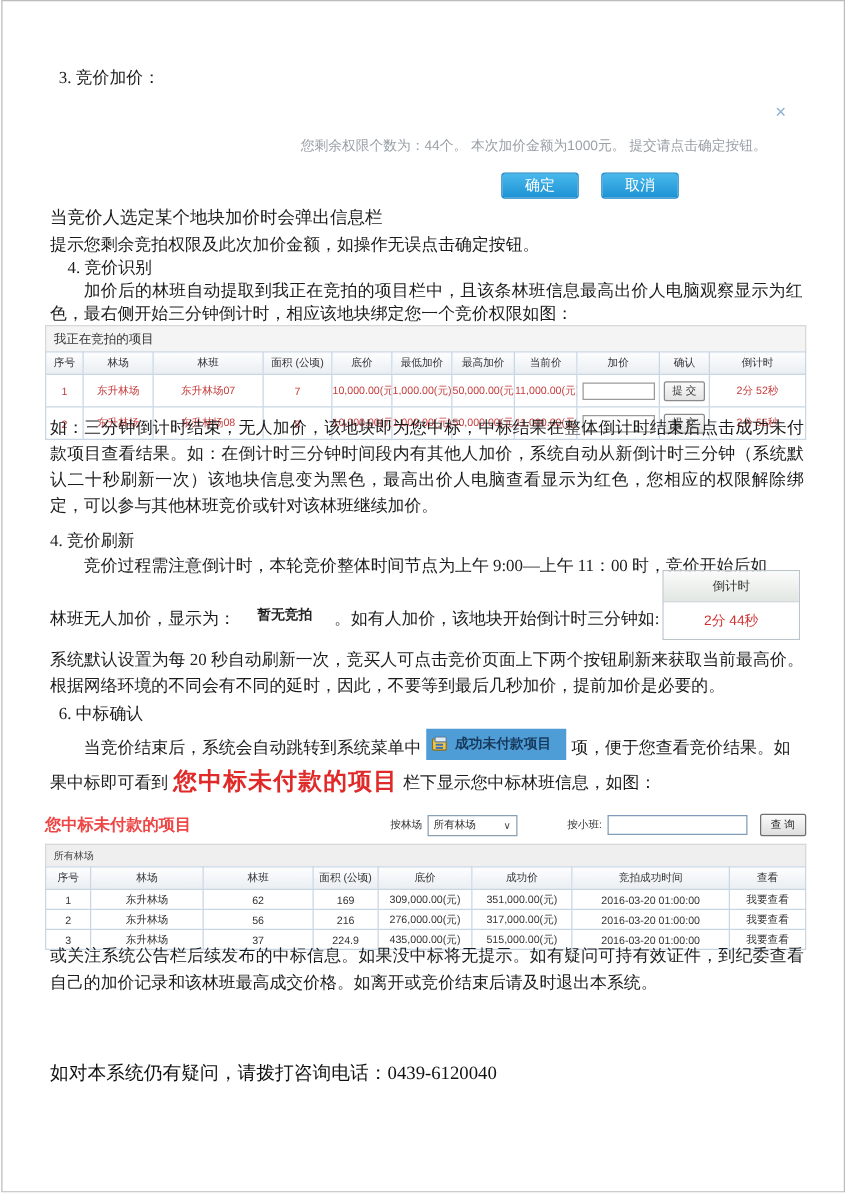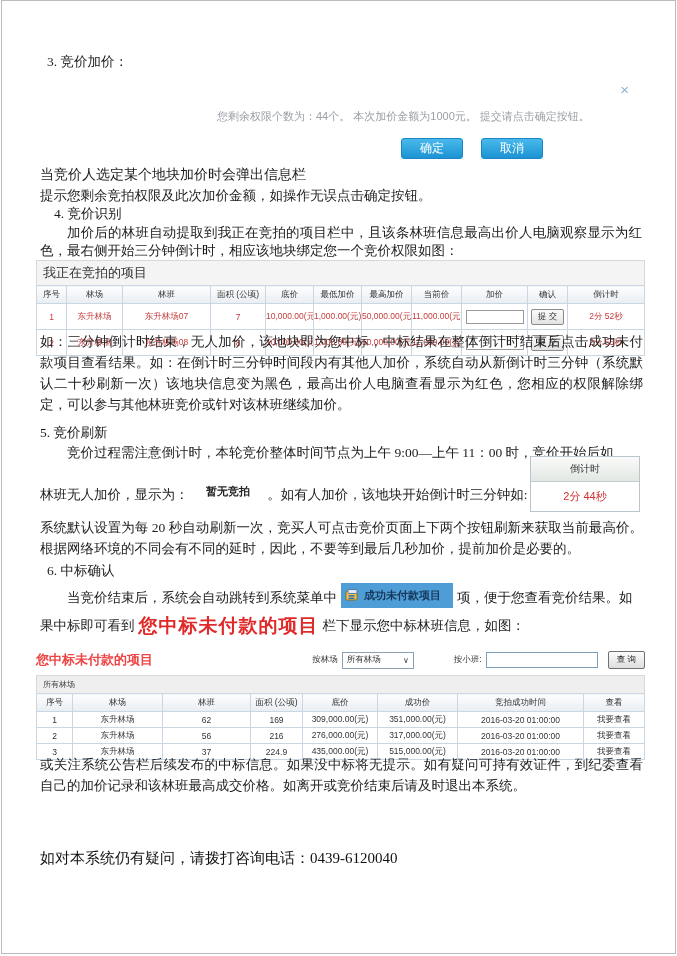--- a/index.html
+++ b/index.html
@@ -9,34 +9,34 @@
     position:relative; width:675px; height:954px; margin:0 auto;
     background:#ffffff; border:1px solid #bcbcbc; overflow:hidden;
     color:#1c1c1c;
   }
   .abs { position:absolute; }
   .doc-text { font-size:13.5px; line-height:21px; color:#1c1c1c; text-align:justify; }
   .heading { font-size:13.5px; color:#1c1c1c; }
 
   
   .dlg-close { font-family:"Liberation Sans",sans-serif; font-size:15px; color:#8db3d4; cursor:pointer; }
-  .dlg-msg { font-family:"Liberation Sans",sans-serif; font-size:11px; color:#9aa0a6; text-align:left; }
+  .dlg-msg { font-family:"Liberation Sans",sans-serif; font-size:11px; color:#9aa0a6; text-align:center; }
   .dlg-btns { display:flex; gap:18px; }
   .blue-btn {
     width:62px; height:21px; border:1px solid #1a86c6; border-radius:3px;
     background:linear-gradient(#49b9ec,#1d93d4);
     color:#ffffff; font-family:Liberation Serif, serif; font-size:12px;
     display:flex; align-items:center; justify-content:center; cursor:pointer;
   }
 
   
   .shot { font-family:"Liberation Sans",sans-serif; }
   .shot-titlebar {
     background:#f4f4f4; border:1px solid #d8d8d8; border-bottom:none;
-    font-size:13px; color:#333; padding:3px 6px;
+    font-size:10px; color:#333; padding:3px 6px;
   }
   table.ui { border-collapse:collapse; width:100%; table-layout:fixed; }
   table.ui th {
     background:linear-gradient(#fdfdfe,#e9eef2);
     border:1px solid #c9d6e3; font-size:8.5px; font-weight:normal; color:#333;
     height:18px; overflow:hidden; white-space:nowrap;
   }
   table.ui td {
     border:1px solid #c9d6e3; background:#fff; font-size:8.5px; color:#333;
     text-align:center; overflow:hidden; white-space:nowrap;
@@ -170,21 +170,21 @@
             <td><input class="bid-input" style=""></td>
             <td><button class="submit-btn">提 交</button></td>
             <td class="countdown-text">2分 55秒</td>
           </tr>
         </tbody>
     </table>
   </div>
 
   <div class="abs doc-text" style="top:330px; left:38px; width:603px;">如：三分钟倒计时结束，无人加价，该地块即为您中标，中标结果在整体倒计时结束后点击成功未付款项目查看结果。如：在倒计时三分钟时间段内有其他人加价，系统自动从新倒计时三分钟（系统默认二十秒刷新一次）该地块信息变为黑色，最高出价人电脑查看显示为红色，您相应的权限解除绑定，可以参与其他林班竞价或针对该林班继续加价。</div>
 
-  <div class="abs heading" style="top:423px; left:38px;">5. 竞价刷新</div>
+  <div class="abs heading" style="top:423px; left:38px;">4. 竞价刷新</div>
   <div class="abs doc-text" style="top:441px; left:38px; width:602px; text-indent:2em;">竞价过程需注意倒计时，本轮竞价整体时间节点为上午 9:00—上午 11：00 时，竞价开始后如</div>
 
   <div class="abs cd-box" style="top:455px; left:528px;">
     <div class="cd-head">倒计时</div>
     <div class="cd-val">2分 44秒</div>
   </div>
 
   <div class="abs doc-text" style="top:483px; left:38px; width:488px; white-space:nowrap;">
     <span>林班无人加价，显示为：</span>
     <span class="nobid">暂无竞拍</span>

